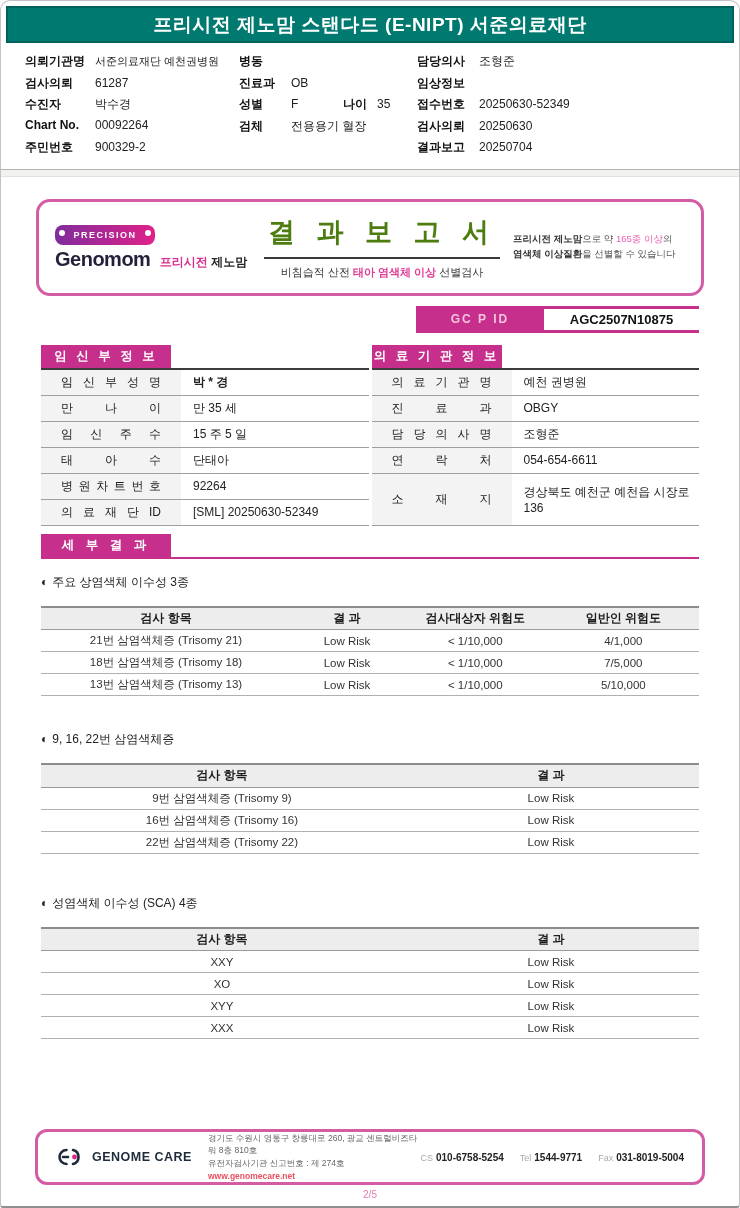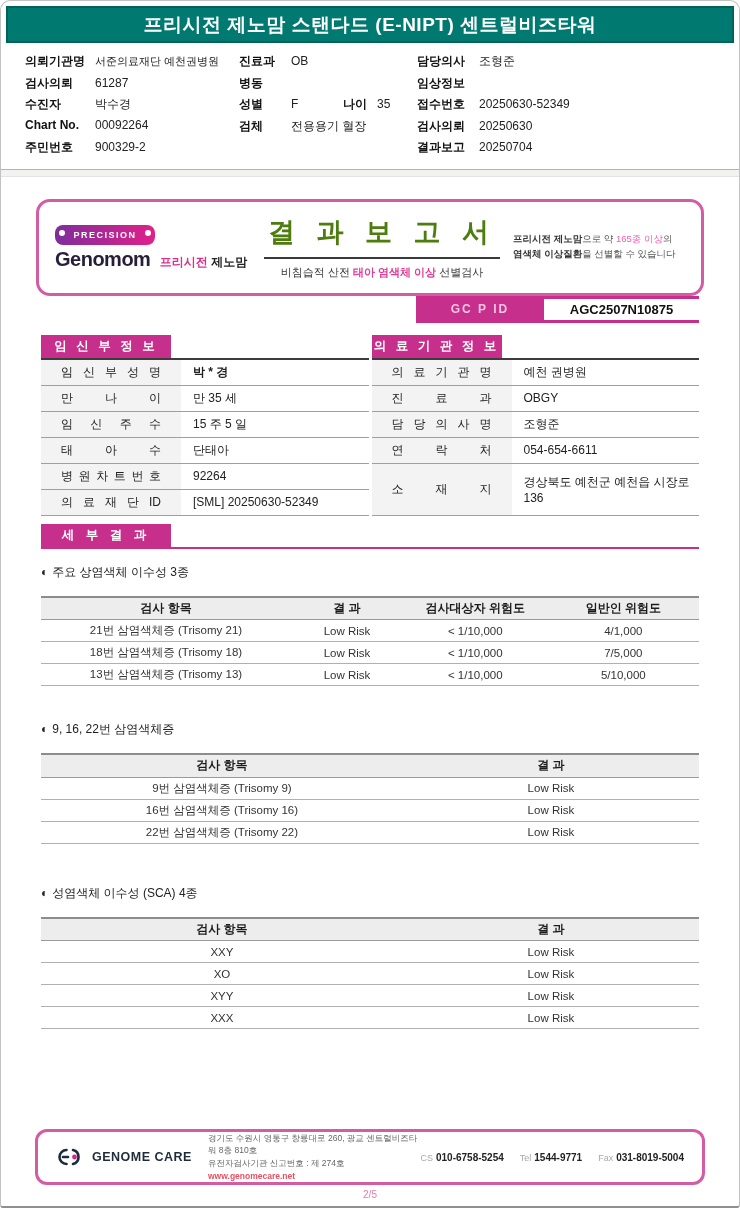--- a/index.html
+++ b/index.html
@@ -48,21 +48,21 @@
   .rb-title { display:inline-block; font-size:27px; font-weight:800; color:#4d7c0f;
     letter-spacing:7px; padding:0 4px 7px 4px; border-bottom:2px solid #3a3a3a; }
   .rb-sub { margin-top:6px; font-size:11px; color:#333; }
   .rb-sub .pk { color:#e03d97; font-weight:bold;margin-top:23px; }
   .rb-right { width:172px; font-size:9.5px; line-height:1.55; color:#555; }
   .rb-right b { color:#333; }
   .rb-right .pk { color:#ec5fae; }
   
   .content { padding:0 40px; }
   
-  .gcpid { display:flex; margin-left:331px; height:27px;padding-left:44px; }
+  .gcpid { display:flex; margin-left:331px; margin-top:10px; height:27px;padding-left:44px; }
   .gcpid .g-lbl { width:128px; background:#c62f8c; color:#f3c4e0; font-weight:bold;
     font-size:12px; letter-spacing:2px; display:flex; align-items:center; justify-content:center; }
   .gcpid .g-val { flex:1; border-top:3px solid #c62f8c; border-bottom:3px solid #c62f8c;
     display:flex; align-items:center; justify-content:center; font-weight:bold; font-size:13px; color:#111; }
   
   .info-tables { display:flex; gap:3px; margin-top:12px; }
   .itbl { flex:1; }
   .pill { width:130px; height:23px; background:#c62f8c; color:#fff; font-weight:bold;
     font-size:12.5px; letter-spacing:3px; display:flex; align-items:center; justify-content:center; }
   .itbl .head-row { border-bottom:2px solid #3c3c3c; }
@@ -100,21 +100,21 @@
   .f-contacts .cl { color:#a9a9a9; font-size:9px; margin-right:3px; }
   .f-contacts .cv { color:#222; font-weight:bold; }
   .page-num { text-align:center; margin-top:4px; font-size:10px; color:#e87ab5; }
 </style>
 </head>
 <body>
 
 <div class="page">
 
   <div class="title-bar">
-    <span>프리시전 제노맘 스탠다드 (E-NIPT) 센트럴비즈타워</span>
+    <span>프리시전 제노맘 스탠다드 (E-NIPT) 서준의료재단</span>
   </div>
 
   <div class="patient">
     <div class="pcol pcol1">
       <div class="prow">
         <span class="lbl">의뢰기관명</span>
         <span class="val" style="font-size:11px">서준의료재단 예천권병원</span>
       </div>
       <div class="prow">
         <span class="lbl">검사의뢰</span>
@@ -128,26 +128,26 @@
         <span class="lbl">Chart No.</span>
         <span class="val">00092264</span>
       </div>
       <div class="prow">
         <span class="lbl">주민번호</span>
         <span class="val">900329-2</span>
       </div>
     </div>
     <div class="pcol pcol2">
       <div class="prow">
+        <span class="lbl">병동</span>
+        <span class="val"></span>
+      </div>
+      <div class="prow">
         <span class="lbl">진료과</span>
         <span class="val">OB</span>
-      </div>
-      <div class="prow">
-        <span class="lbl">병동</span>
-        <span class="val"></span>
       </div>
       <div class="prow">
         <span class="lbl">성별</span>
         <span class="val val2w">F</span>
         <span class="lbl" style="width:34px">나이</span>
         <span class="val">35</span>
       </div>
       <div class="prow">
         <span class="lbl">검체</span>
         <span class="val">전용용기 혈장</span>

